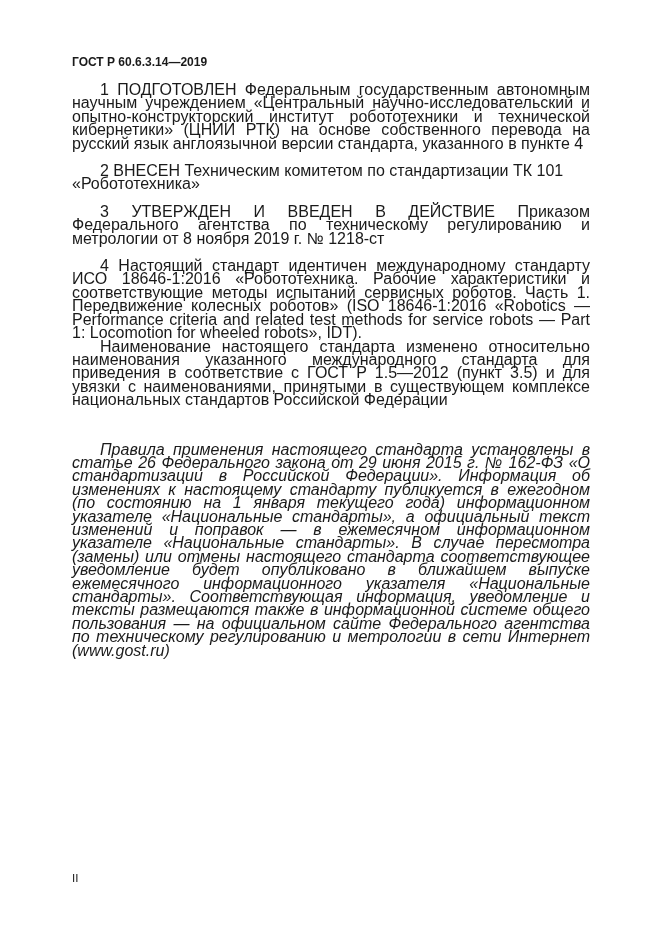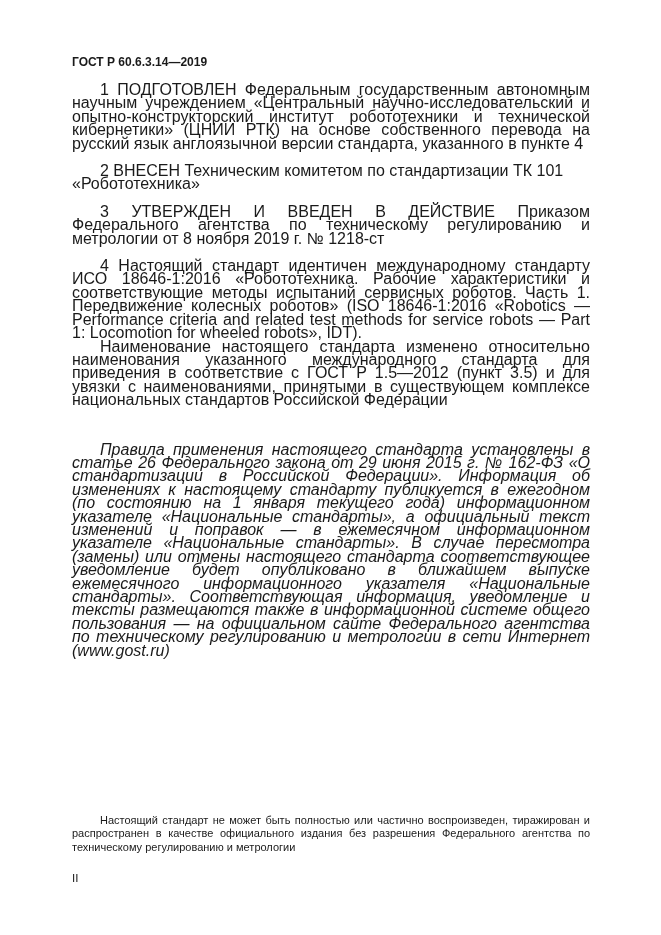--- a/index.html
+++ b/index.html
@@ -93,19 +93,18 @@
   <p class="para">4 Настоящий стандарт идентичен международному стандарту ИСО 18646-1:2016 «Робототехника. Рабочие характеристики и соответствующие методы испытаний сервисных роботов. Часть 1. Передвижение колесных роботов» (ISO 18646-1:2016 «Robotics — Performance criteria and related test methods for service robots — Part 1: Locomotion for wheeled robots», IDT).</p>
 
   <p class="para no-gap">Наименование настоящего стандарта изменено относительно наименования указанного международного стандарта для приведения в соответствие с ГОСТ Р 1.5—2012 (пункт 3.5) и для увязки с наименованиями, принятыми в существующем комплексе национальных стандартов Российской Федерации</p>
 
 
   <p class="legal">Правила применения настоящего стандарта установлены в статье 26 Федерального закона от 29 июня 2015 г. № 162-ФЗ «О стандартизации в Российской Федерации». Информация об изменениях к настоящему стандарту публикуется в ежегодном (по состоянию на 1 января текущего года) информационном указателе «Национальные стандарты», а официальный текст изменений и поправок — в ежемесячном информационном указателе «Национальные стандарты». В случае пересмотра (замены) или отмены настоящего стандарта соответствующее уведомление будет опубликовано в ближайшем выпуске ежемесячного информационного указателя «Национальные стандарты». Соответствующая информация, уведомление и тексты размещаются также в информационной системе общего пользования — на официальном сайте Федерального агентства по техническому регулированию и метрологии в сети Интернет (www.gost.ru)</p>
 
   <div class="bottom-block">
 
 
-    <p class="repro-note">Настоящий стандарт не может быть полностью или частично воспроизведен, тиражирован и распространен в качестве официального издания без разрешения Федерального агентства по техническому регулированию и метрологии</p>
 
     <div class="page-number">II</div>
 
   </div>
 
 </div>
 
 </body></html>

